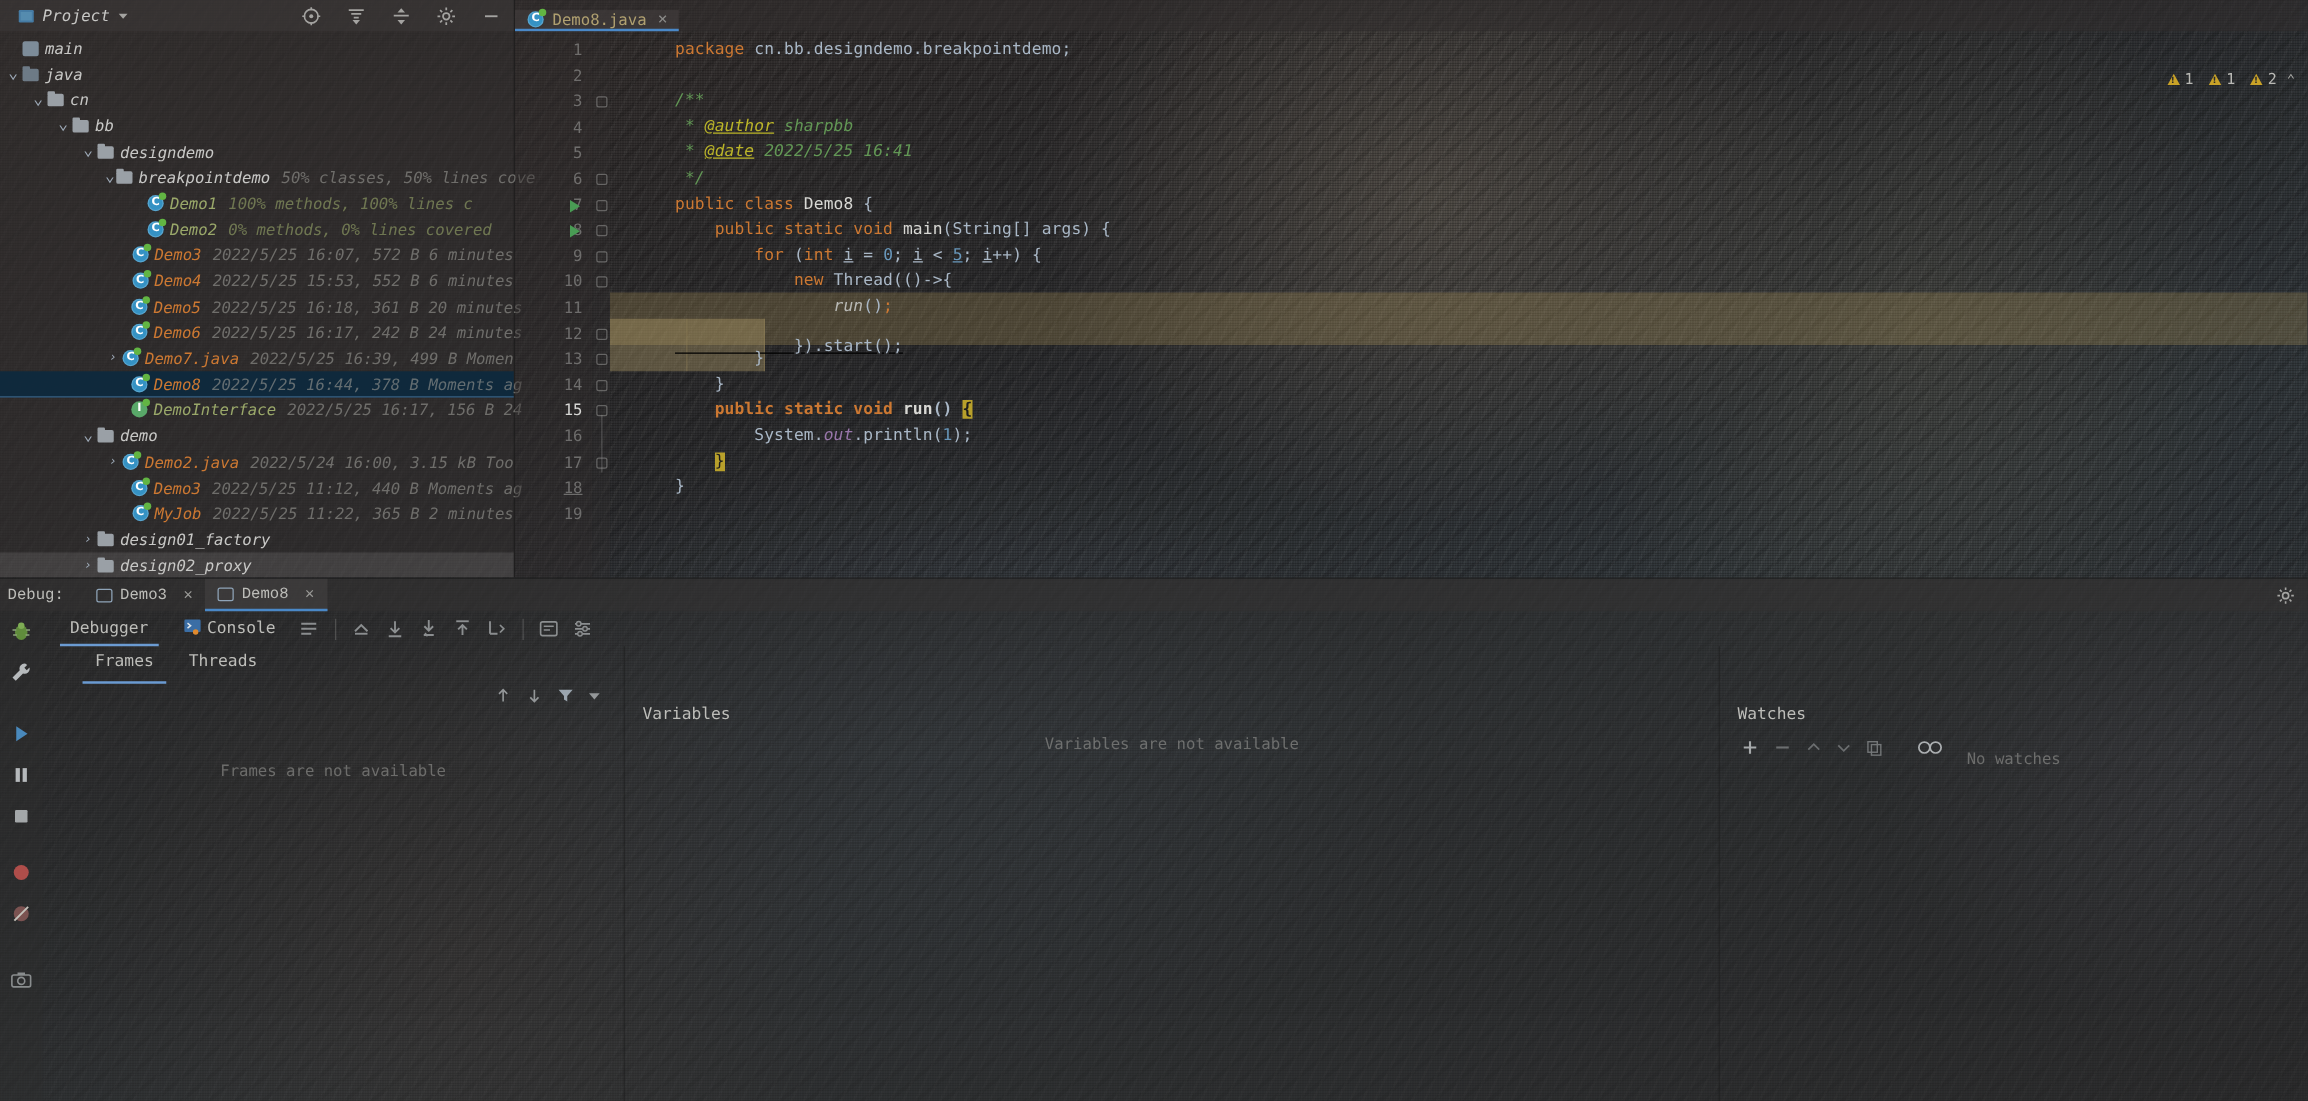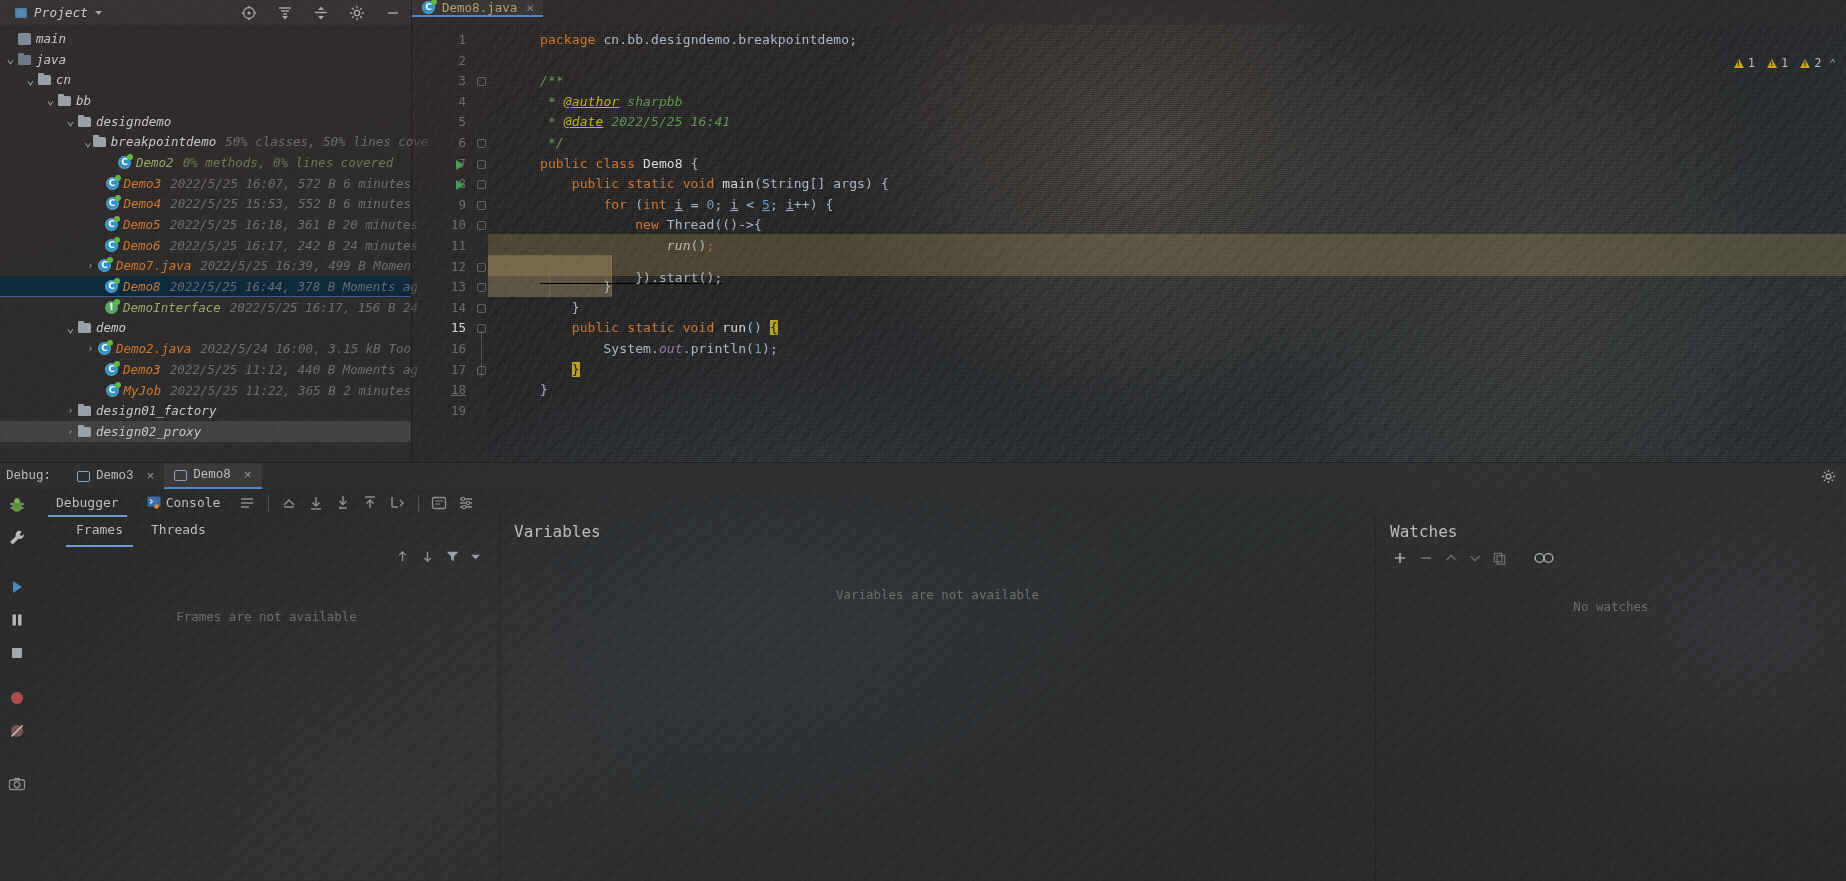--- a/index.html
+++ b/index.html
@@ -107,23 +107,22 @@
     font: 700 9px/15px "DejaVu Sans", sans-serif; color:#fff; text-align:center;
   }
   .badge-green {
     position:absolute; right:-1px; top:-1px; width:6px; height:6px;
     border-radius:50%; background:#62b543;
   }
 
   
   #editor-pane { left: 412px; top: 0; right: 0; height: 462px; }
   #tabbar {
-    height: 25px; display:flex; align-items:flex-start;
+    height: 25px; display:flex; align-items:flex-end;
     background: rgba(49,46,46,.55);
-    flex-direction: column;
   }
   .tab {
     display:flex; align-items:center; gap:6px; padding: 0 9px;
     font-size:12.5px; color:#b0a070;
     background: rgba(66,62,62,.60);
     border-bottom: 2px solid #4a88c7;
   }
   .tab .x { color:#8a8a88; font-size: 13px; margin-left:3px; }
   .tab-rest { flex:1; }
 
@@ -224,21 +223,21 @@
   .dtab .cico { display:inline-block; vertical-align:-2px; margin-right:5px; }
   .tb-sep { width:1px; height:17px; background: rgba(140,140,138,.38); margin:0 7px; }
   .tb-ico { width:19px; height:19px; opacity:.72; margin:0 4px; }
 
   #dbg-cols { position:absolute; left:0; right:0; top:28px; bottom:0; display:flex; }
   .dcol { position:relative; }
   #col-frames { width: 466px; flex:0 0 466px; border-right:1px solid rgba(25,25,25,.45); }
   #col-vars   { flex:1; border-right:1px solid rgba(25,25,25,.45); }
   #col-watch  { width: 470px; flex:0 0 470px; }
 
-  .col-head { height:28px; display:flex; align-items:center; padding-left:14px; font-size:16px; color:#bdbdb9; }
+  .col-head { height:28px; display:flex; align-items:center; padding-left:14px; font-size:13px; color:#bdbdb9;margin-top:40px; }
   .col-tabs { height:26px; display:flex; align-items:center; padding-left:28px; gap:0; font-size:13px; color:#bdbdb9; }
   .ctab { padding:0 14px; height:26px; line-height:26px; position:relative; }
   .ctab.active::after { content:""; position:absolute; left:4px; right:4px; bottom:-4px; height:2px; background:#6b9bd2; }
   .col-toolbar { height:26px; display:flex; align-items:center; justify-content:flex-end; padding-right:18px; gap:10px; }
   .col-toolbar.left { justify-content:flex-start; padding-left:16px; }
   .empty-msg {
     position:absolute; left:0; right:0; text-align:center;
     font-size:12.5px; color: rgba(160,160,156,.55);
   }
 </style>
@@ -329,20 +328,28 @@
           <span class="arrow" style="font-size: 13px; line-height: 8px;">⌄</span>
           <span class="fico folder"></span>
           <span class="name n-white">breakpointdemo</span>
           <span class="meta ">50% classes, 50% lines cove</span>
         </div>
         <div class="row" style="padding-left: 104px;">
           <span class="arrow blank"></span>
           <span class="fico cls">
             <span class="badge-green"></span>
           </span>
+          <span class="name n-green-t">Demo1</span>
+          <span class="meta meta-green">100% methods, 100% lines c</span>
+        </div>
+        <div class="row" style="padding-left: 104px;">
+          <span class="arrow blank"></span>
+          <span class="fico cls">
+            <span class="badge-green"></span>
+          </span>
           <span class="name n-green-t">Demo2</span>
           <span class="meta meta-green">0% methods, 0% lines covered</span>
         </div>
         <div class="row" style="padding-left: 104px;">
           <span class="arrow blank"></span>
           <span class="fico cls">
             <span class="badge-green"></span>
           </span>
           <span class="name n-orange">Demo3</span>
           <span class="meta ">2022/5/25 16:07, 572 B 6 minutes</span>
@@ -500,21 +507,21 @@
             <div class="cl" style="top: 89.4px; left: 52px;"><span class="cmt"> * </span><span class="tag">@date</span><span class="cmt"> 2022/5/25 16:41</span></div>
             <div class="cl" style="top: 110px; left: 52px;"><span class="cmt"> */</span></div>
             <div class="cl" style="top: 130.6px; left: 52px;"><span class="kw">public class</span> <span class="white">Demo8</span> <span class="plain">{</span></div>
             <div class="cl" style="top: 151.2px; left: 52px;">    <span class="kw">public static void</span> <span class="white">main</span><span class="plain">(String[] args) {</span></div>
             <div class="cl" style="top: 171.8px; left: 52px;">        <span class="kw">for</span> <span class="plain">(</span><span class="kw">int</span> <span class="var">i</span> <span class="plain">=</span> <span class="num">0</span><span class="plain">;</span> <span class="var">i</span> <span class="plain">&lt;</span> <span class="num"><u>5</u></span><span class="plain">;</span> <span class="var">i</span><span class="plain">++) {</span></div>
             <div class="cl" style="top: 192.4px; left: 52px;">            <span class="kw">new</span> <span class="plain">Thread(()-&gt;{</span></div>
             <div class="cl" style="top: 213px; left: 52px;">                <span class="cmt" style="color:#b9b9b5"><i>run</i></span><span class="plain">()</span><span class="kw">;</span></div>
             <div class="cl" style="top: 245px; left: 52px; text-decoration: underline;">            <span class="plain">}).start();</span></div>
             <div class="cl" style="top: 254.2px; left: 52px;">        <span class="plain">}</span></div>
             <div class="cl" style="top: 274.8px; left: 52px;">    <span class="plain">}</span></div>
-            <div class="cl" style="top: 295.4px; left: 52px;">    <span class="kw">public static void</span> <span class="white">run</span><span class="plain">()</span> <span class="err-brace">{</span></div>
+            <div class="cl" style="top: 295.4px; left: 52px; font-weight: bold;">    <span class="kw">public static void</span> <span class="white">run</span><span class="plain">()</span> <span class="err-brace">{</span></div>
             <div class="cl" style="top: 316px; left: 52px;">        <span class="plain">System.</span><span class="field">out</span><span class="plain">.println(</span><span class="num">1</span><span class="plain">);</span></div>
             <div class="cl" style="top: 336.6px; left: 52px;">    <span class="err-brace">}</span></div>
             <div class="cl" style="top: 357.2px; left: 52px;"><span class="plain">}</span></div>
             <div class="cl" style="top: 377.8px; left: 52px;"></div>
           </div>
       </div>
       <div id="insp-widget">
         <span class="warn-tri"></span>
         <span>1</span>
         <span class="warn-tri" style="margin-left:8px"></span>

